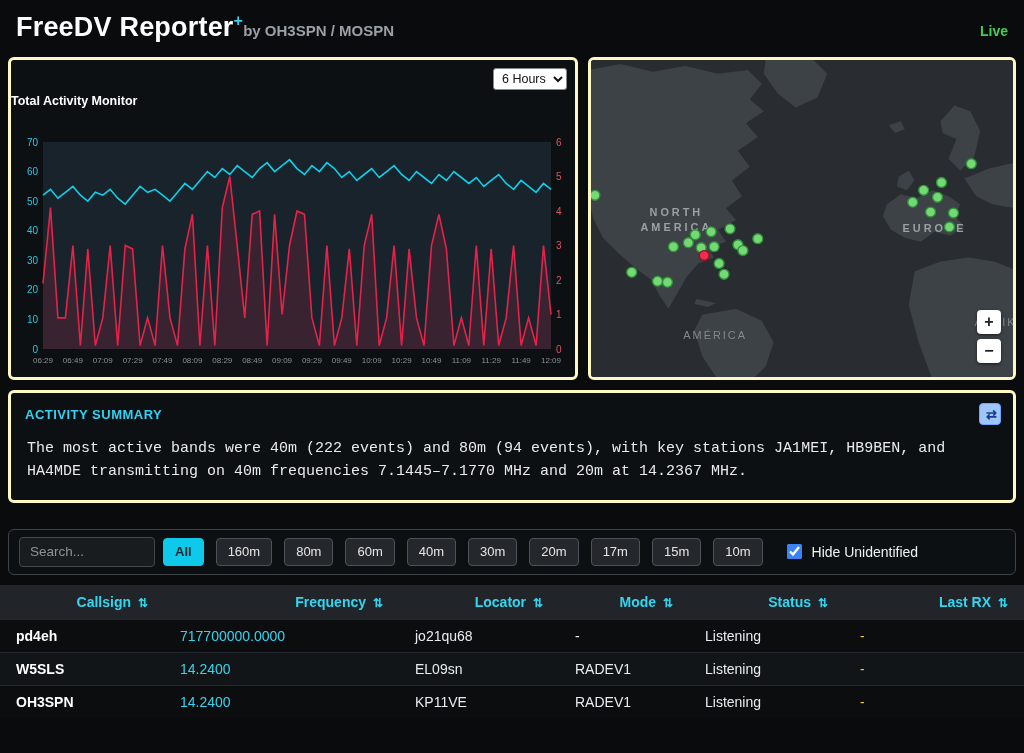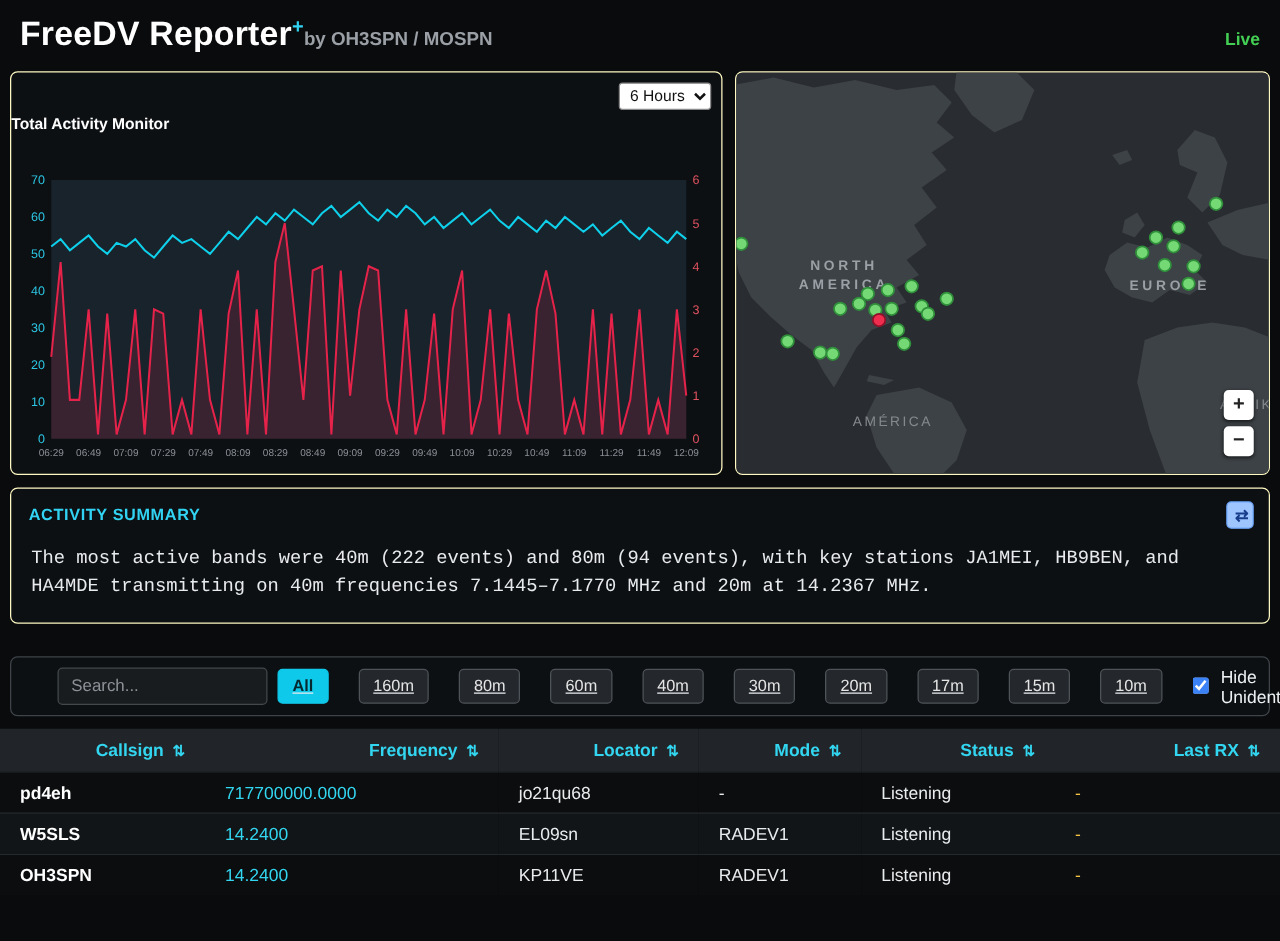--- a/index.html
+++ b/index.html
@@ -18,21 +18,21 @@
     align-items: baseline;
     padding: 12px 16px 8px 16px;
   }
   .app-title { font-size: 27px; font-weight: bold; margin: 0; color: #fff; letter-spacing: .2px; }
   .app-title sup { color: #31d2f2; font-size: 16px; font-weight: bold; }
   .app-subtitle { color: #9aa0a6; font-size: 15px; font-weight: 600; }
   .live { margin-left: auto; color: #43cf54; font-weight: bold; font-size: 14px; }
 
   
   .panels { display: flex; gap: 10px; padding: 0 8px; margin-top: 6px; }
-  .panel { border: 1px solid #fef9c3; border-radius: 6px; background: #0d1013; }
+  .panel { border: 3px solid #fef9c3; border-radius: 6px; background: #0d1013; }
   .chart-panel { width: 570px; height: 323px; position: relative; }
   .map-panel { width: 428px; height: 323px; position: relative; overflow: hidden; background: #292c30; }
 
   .range-select {
     position: absolute; top: 8px; right: 8px;
     background: #fff; color: #111; border: 1px solid #8a8a8a;
     border-radius: 3px; font-size: 12.5px; padding: 2px 4px;
     font-family: "Liberation Sans", sans-serif;
   }
   .chart-title { text-align: left; margin-top: 34px; font-size: 12.5px; font-weight: bold; color: #fff; }
@@ -62,27 +62,26 @@
     border-radius: 4px; background: #9ec5fe; border: 1px solid #6ea8fe;
     color: #173d8a; font-size: 13px; font-weight: bold; line-height: 1; cursor: pointer;
   }
 
   
   .filter-bar {
     margin: 26px 8px 10px 8px; display: flex; align-items: center; gap: 8px;
     padding: 7px 10px; border: 1px solid #3e4449; border-radius: 6px; background: #0d1013;
   }
   .search {
-    width: 168px; height: 30px; background: #191c1f; border: 1px solid #43484d;
+    width: 136px; height: 30px; background: #191c1f; border: 1px solid #43484d;
     border-radius: 4px; color: #cfd3d7; padding: 0 10px; font-size: 13.5px;
     font-family: "Liberation Sans", sans-serif;
-    margin-left: 27px;
   }
   .search::placeholder { color: #8d9298; }
-  #band-buttons { display: flex; gap: 24px; text-decoration: underline; }
+  #band-buttons { display: flex; gap: 12px; }
   .band-btn {
     height: 28px; padding: 0 11px; font-size: 13px; border-radius: 4px;
     border: 1px solid #4d5358; background: #24282c; color: #e5e5e5; cursor: pointer;
     font-family: "Liberation Sans", sans-serif;
   }
   .band-btn.active { background: #0fc9ea; border-color: #0fc9ea; color: #062830; font-weight: bold; }
   .hide-label { display: flex; align-items: center; gap: 7px; margin-left: 12px; font-size: 14px; color: #eef1f3; }
   .hide-label input { width: 15px; height: 15px; accent-color: #3b82f6; }
 
   

